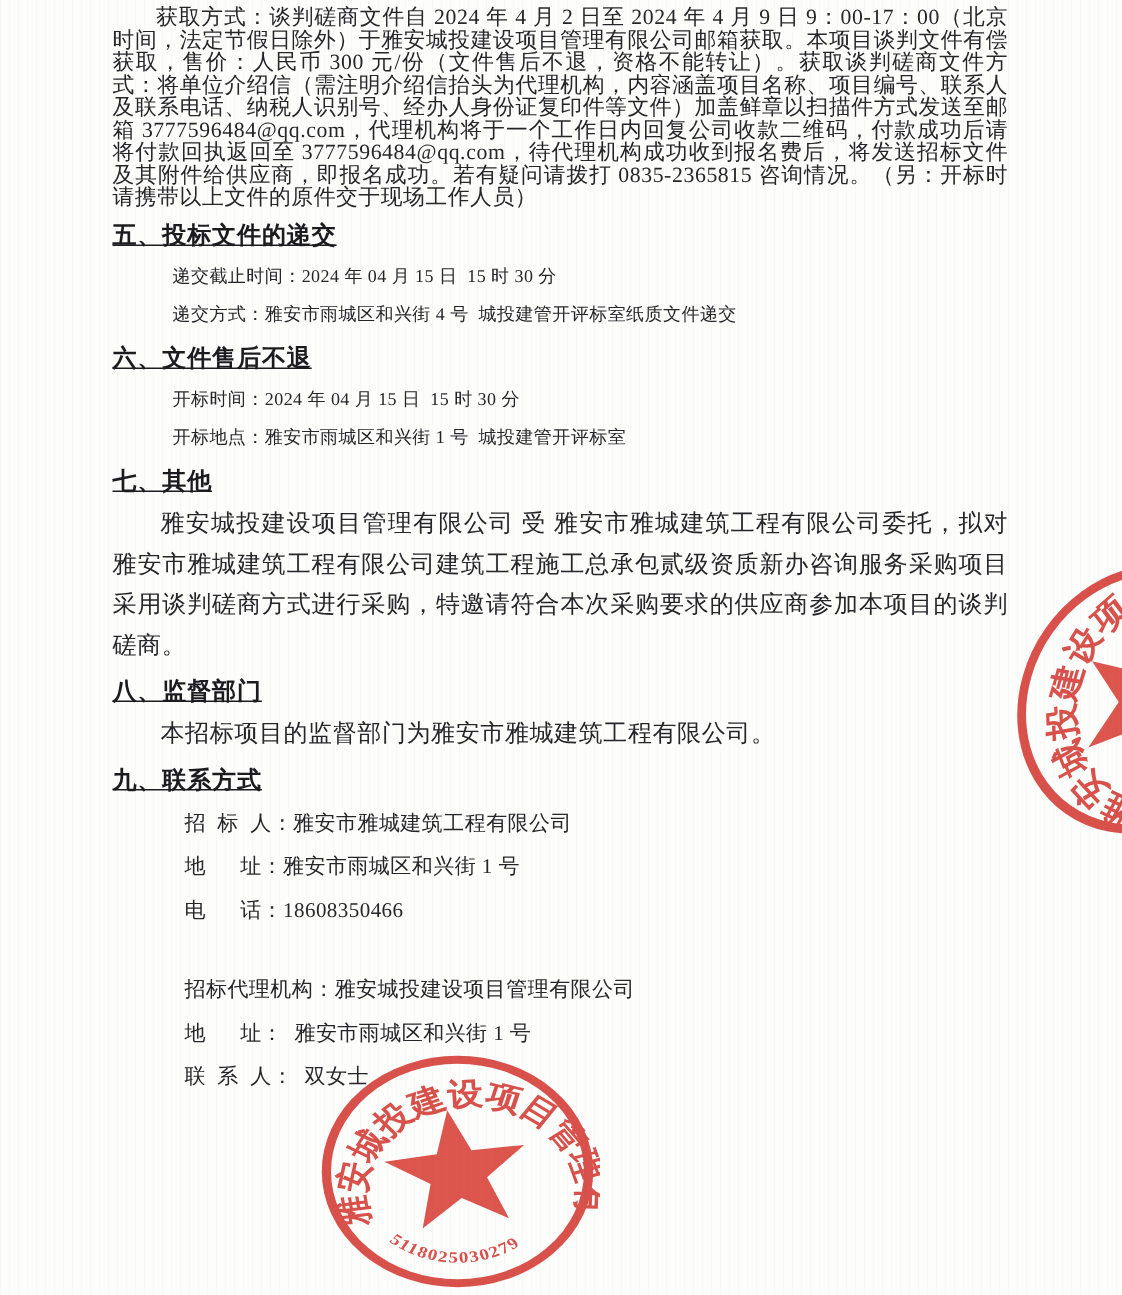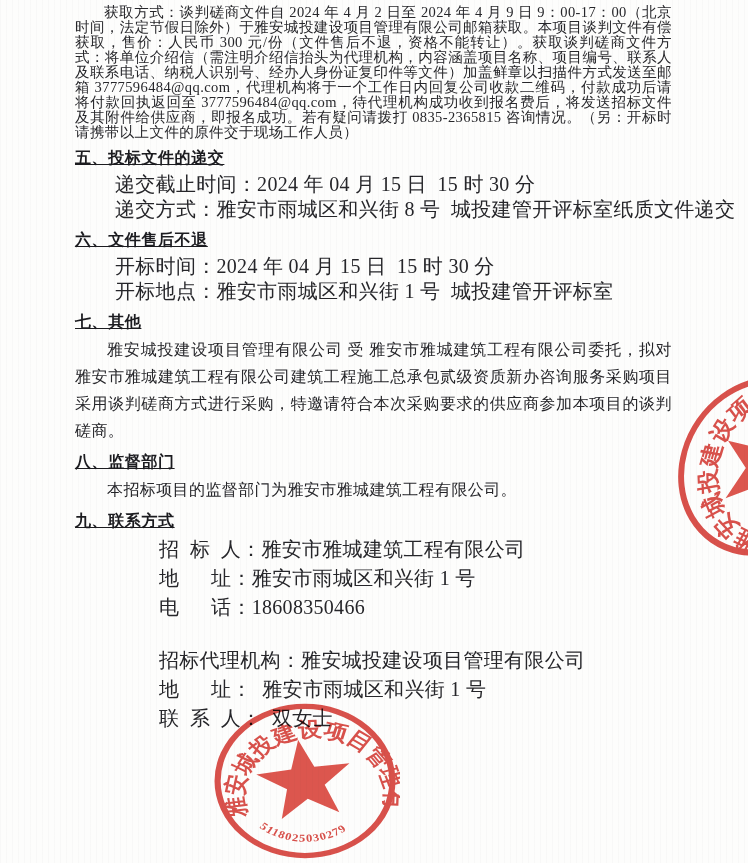--- a/index.html
+++ b/index.html
@@ -29,36 +29,36 @@
     font-size: 16px;
     font-weight: bold;
     color: #1c1c20;
     line-height: 19px;
     margin: 8px 0 5px;
     letter-spacing: 0.6px;
     text-decoration: underline;
   }
   .content-line {
     margin: 0 0 0 40px;
-    font-size: 20px;
+    font-size: 12px;
     line-height: 25px;
     white-space: pre;
     letter-spacing: 0.3px;
   }
   .sec-para {
     margin: 1px 0 2px;
     font-size: 16px;
     line-height: 27px;
     letter-spacing: 0.4px;
     text-align: justify;
     text-indent: 2em;
   }
   .contact-row {
-    margin: 0 0 0 84px;
-    font-size: 20px;
+    margin: 0 0 0 48px;
+    font-size: 14px;
     line-height: 29px;
     white-space: pre;
     letter-spacing: 0.3px;
   }
   .agency-block { margin-top: 24px; }
   .stamp {
     position: absolute;
     mix-blend-mode: multiply;
     opacity: 0.92;
     pointer-events: none;
@@ -73,21 +73,21 @@
 </style>
 </head>
 <body>
 
 <div class="page">
 
   <p class="first-para">获取方式：谈判磋商文件自 2024 年 4 月 2 日至 2024 年 4 月 9 日 9：00-17：00（北京时间，法定节假日除外）于雅安城投建设项目管理有限公司邮箱获取。本项目谈判文件有偿获取，售价：人民币 300 元/份（文件售后不退，资格不能转让）。获取谈判磋商文件方式：将单位介绍信（需注明介绍信抬头为代理机构，内容涵盖项目名称、项目编号、联系人及联系电话、纳税人识别号、经办人身份证复印件等文件）加盖鲜章以扫描件方式发送至邮箱 3777596484@qq.com，代理机构将于一个工作日内回复公司收款二维码，付款成功后请将付款回执返回至 3777596484@qq.com，待代理机构成功收到报名费后，将发送招标文件及其附件给供应商，即报名成功。若有疑问请拨打 0835-2365815 咨询情况。（另：开标时请携带以上文件的原件交于现场工作人员）</p>
 
   <h2 class="sec">五、投标文件的递交</h2>
   <p class="content-line">递交截止时间：2024 年 04 月 15 日  15 时 30 分</p>
-  <p class="content-line">递交方式：雅安市雨城区和兴街 8 号  城投建管开评标室纸质文件递交</p>
+  <p class="content-line">递交方式：雅安市雨城区和兴街 4 号  城投建管开评标室纸质文件递交</p>
 
   <h2 class="sec">六、文件售后不退</h2>
   <p class="content-line">开标时间：2024 年 04 月 15 日  15 时 30 分</p>
   <p class="content-line">开标地点：雅安市雨城区和兴街 1 号  城投建管开评标室</p>
 
   <h2 class="sec">七、其他</h2>
   <p class="sec-para">雅安城投建设项目管理有限公司 受 雅安市雅城建筑工程有限公司委托，拟对雅安市雅城建筑工程有限公司建筑工程施工总承包贰级资质新办咨询服务采购项目 采用谈判磋商方式进行采购，特邀请符合本次采购要求的供应商参加本项目的谈判磋商。</p>
 
   <h2 class="sec">八、监督部门</h2>
   <p class="sec-para">本招标项目的监督部门为雅安市雅城建筑工程有限公司。</p>

